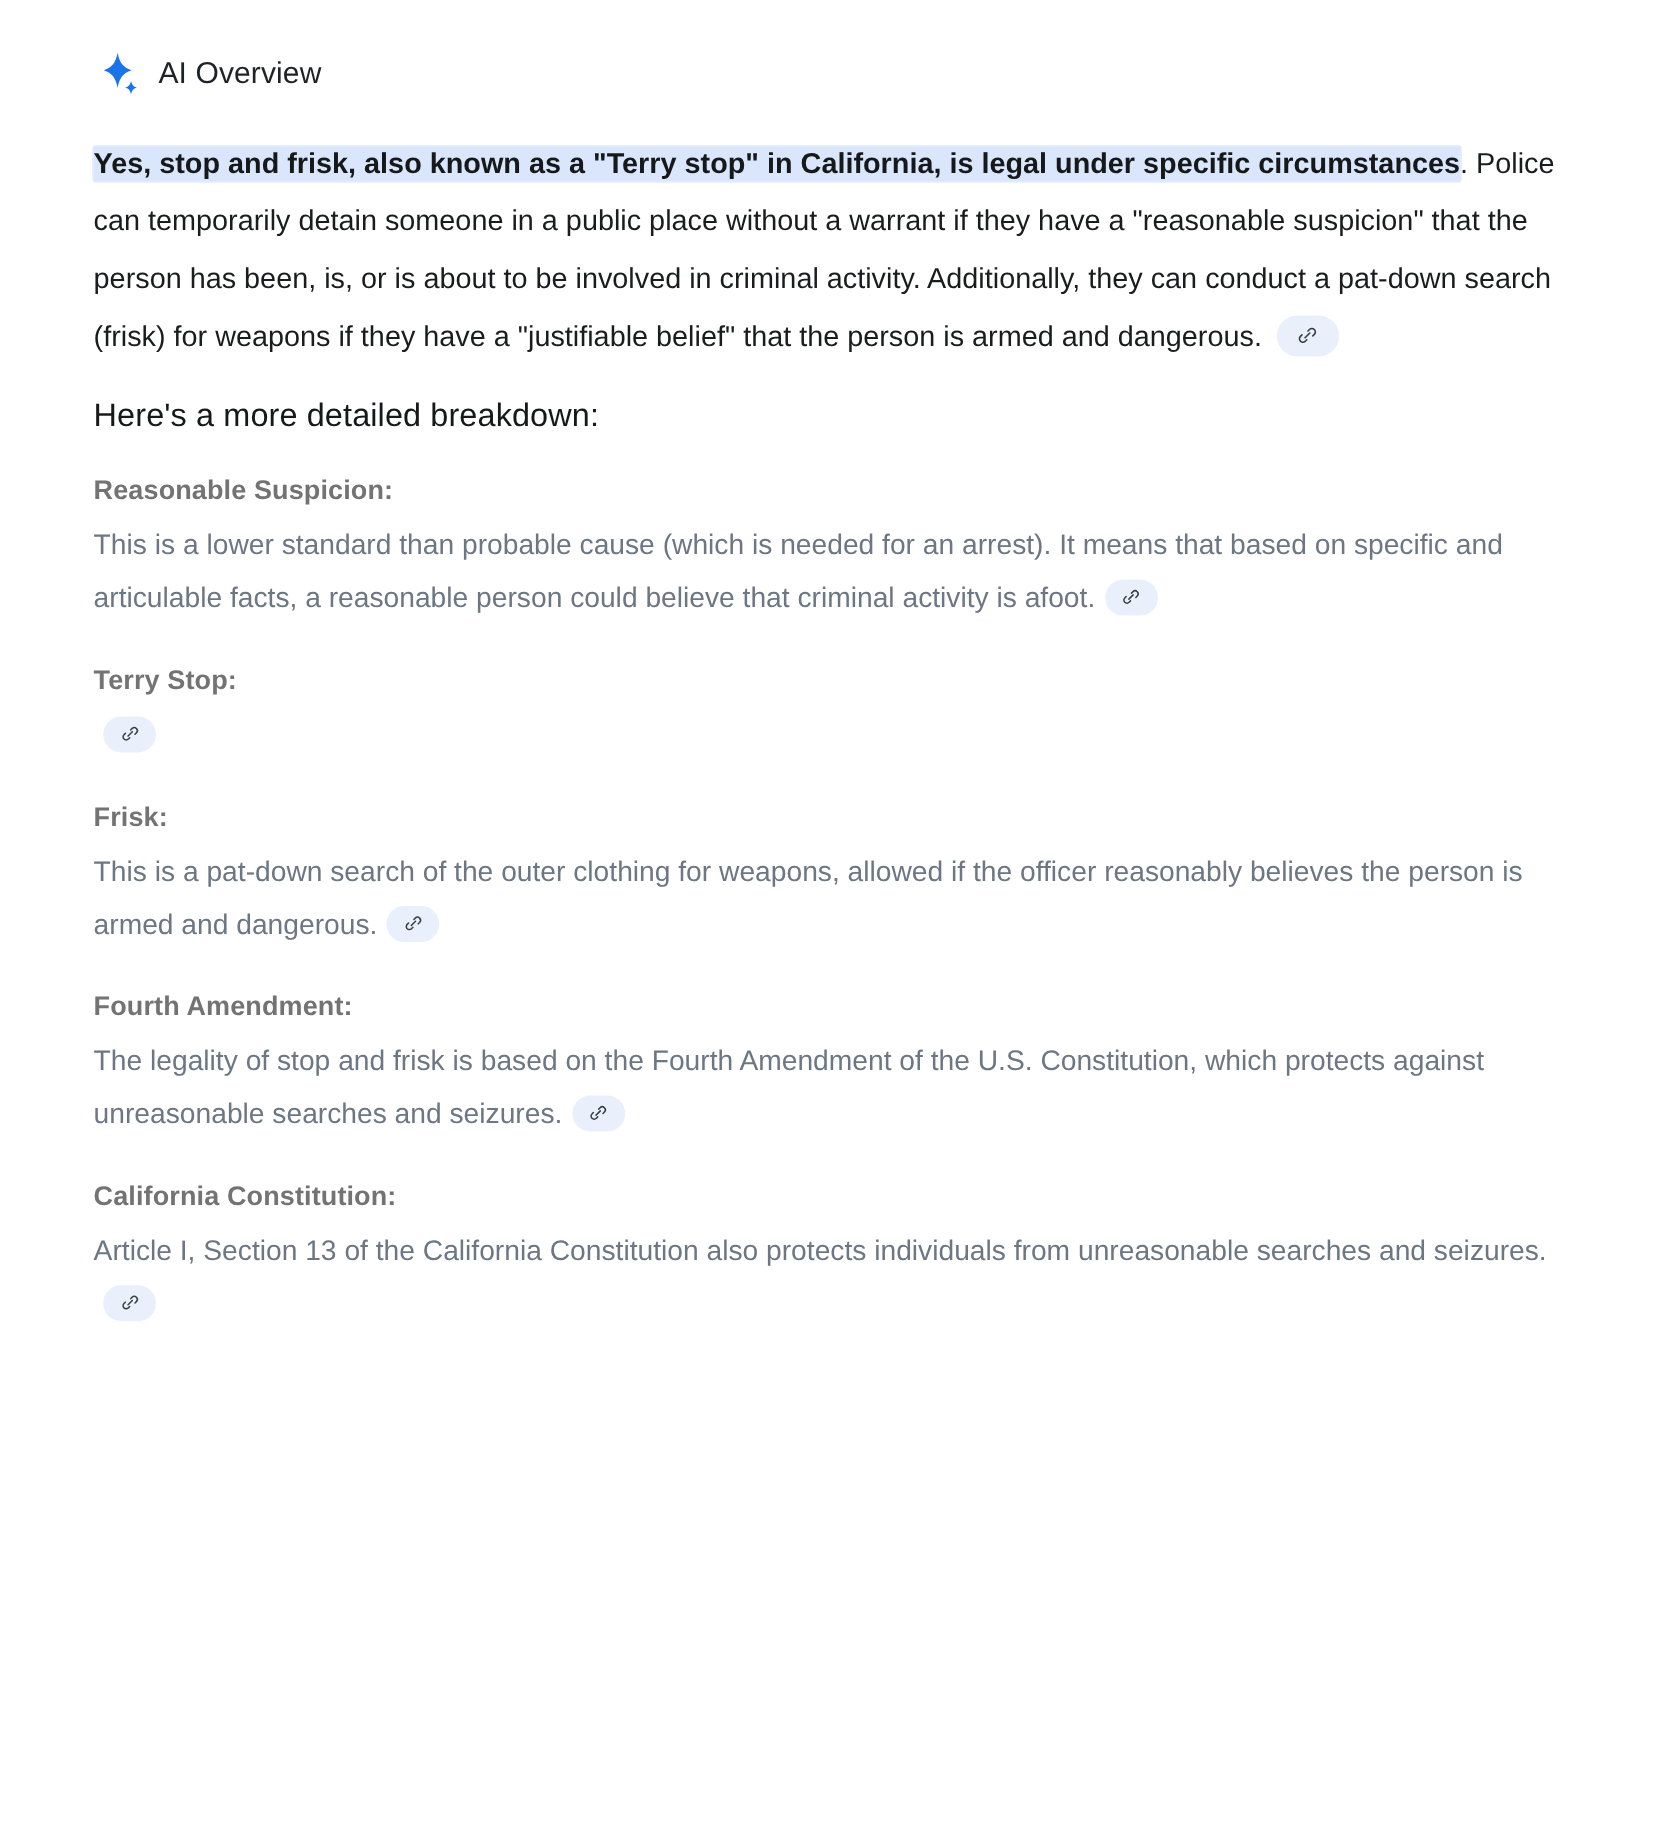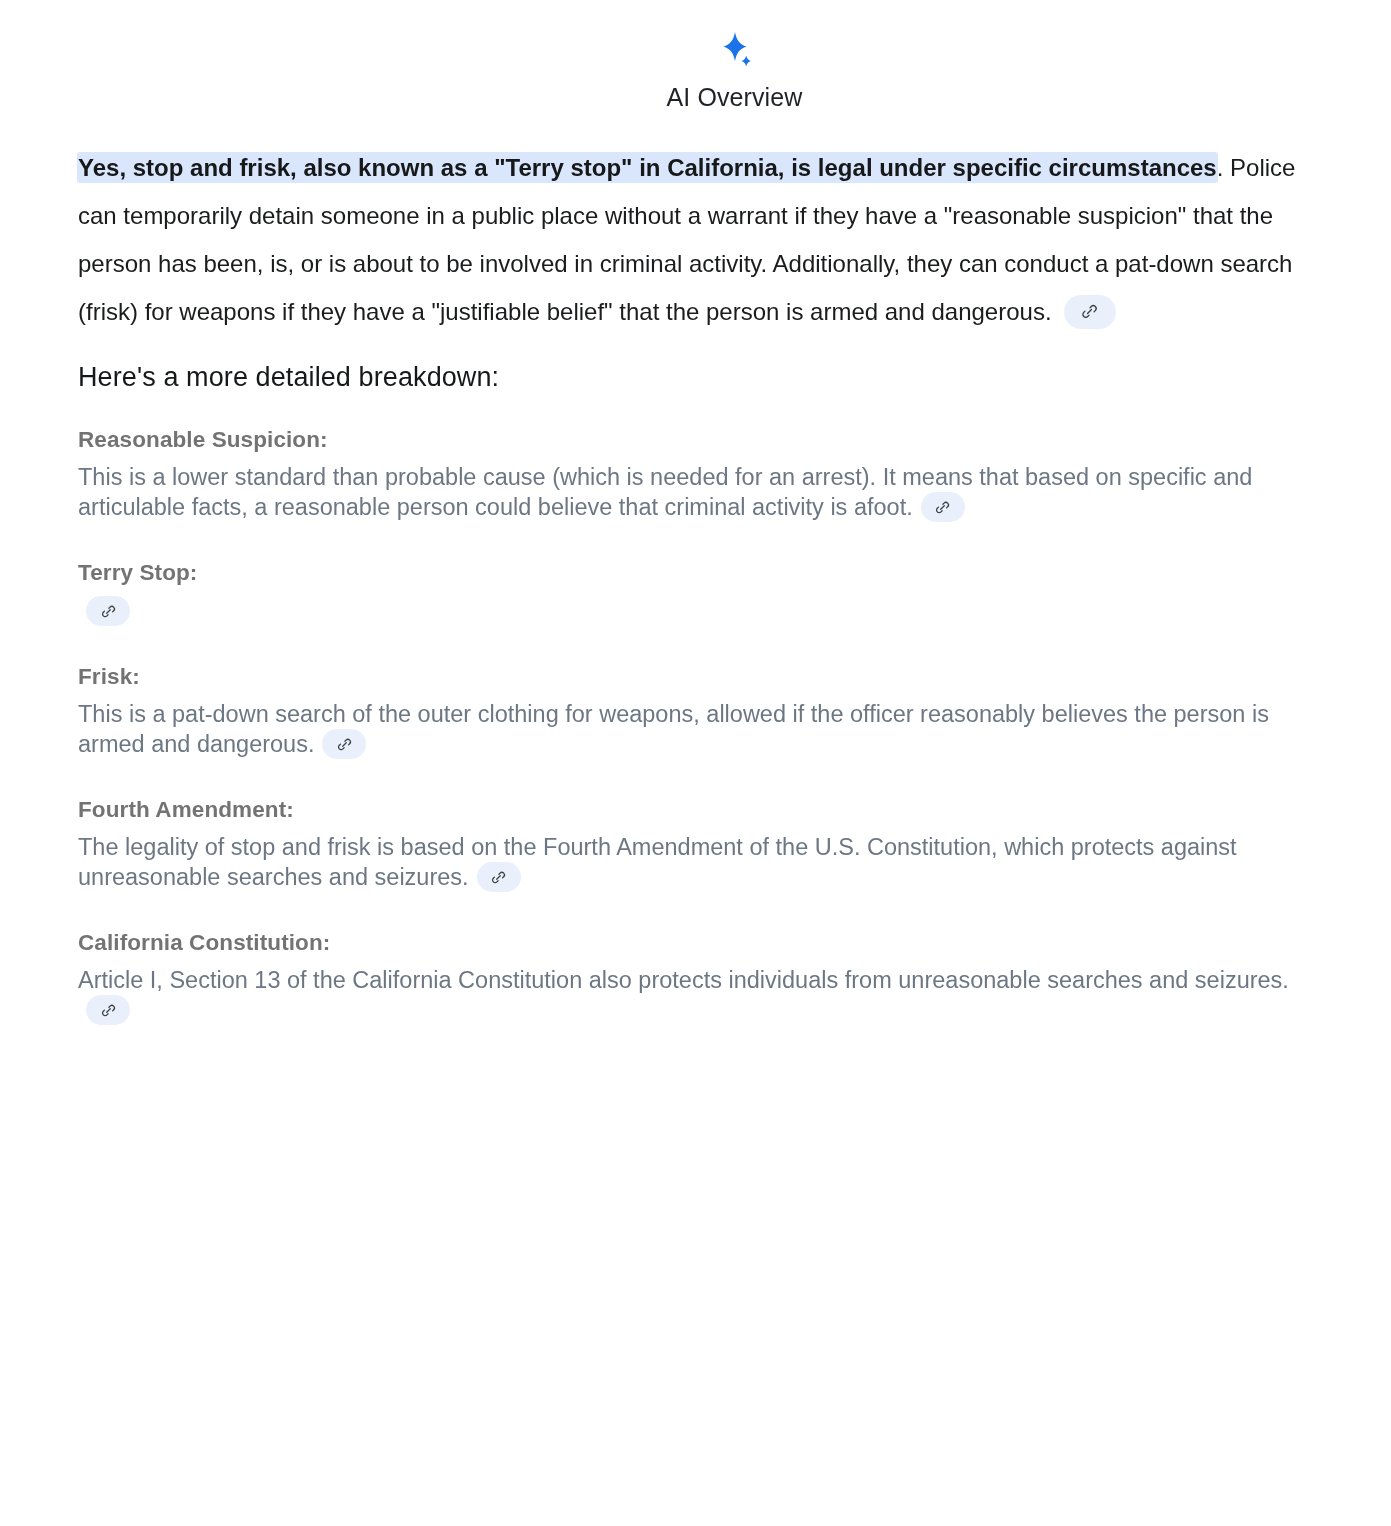--- a/index.html
+++ b/index.html
@@ -19,22 +19,21 @@
     width: 1391px;
     height: 1526px;
     box-sizing: border-box;
     padding: 0;
   }
   
   .ai-header {
     display: flex;
     align-items: center;
     gap: 14px;
-    padding: 29px 0 0 78px;
-    flex-direction: column;
+    padding: 41px 0 0 78px;
   }
   .spark-icon {
     width: 40px;
     height: 40px;
     display: block;
     flex: 0 0 auto;
   }
   .ai-header-title {
     font-size: 25px;
     font-weight: 400;
@@ -74,21 +73,21 @@
   }
   .item-label {
     font-size: 22.5px;
     font-weight: 700;
     color: #737373;
     margin-bottom: 10px;
     letter-spacing: 0.1px;
   }
   .item-body {
     font-size: 23.5px;
-    line-height: 29px;
+    line-height: 44px;
     color: #6d7783;
     max-width: 1280px;
     font-weight: 400;
   }
   
   .cite {
     display: inline-flex;
     align-items: center;
     justify-content: center;
     width: 44px;

